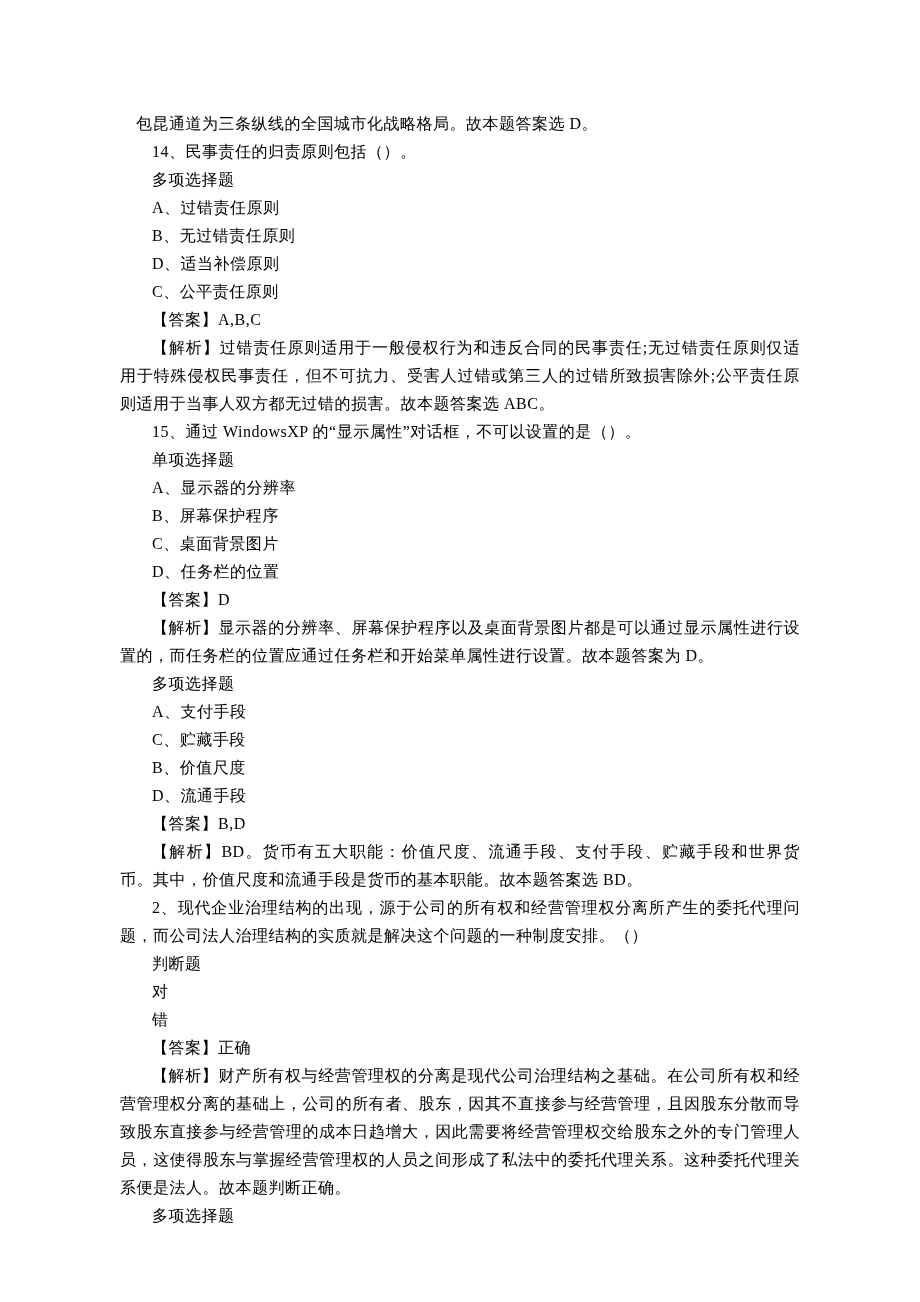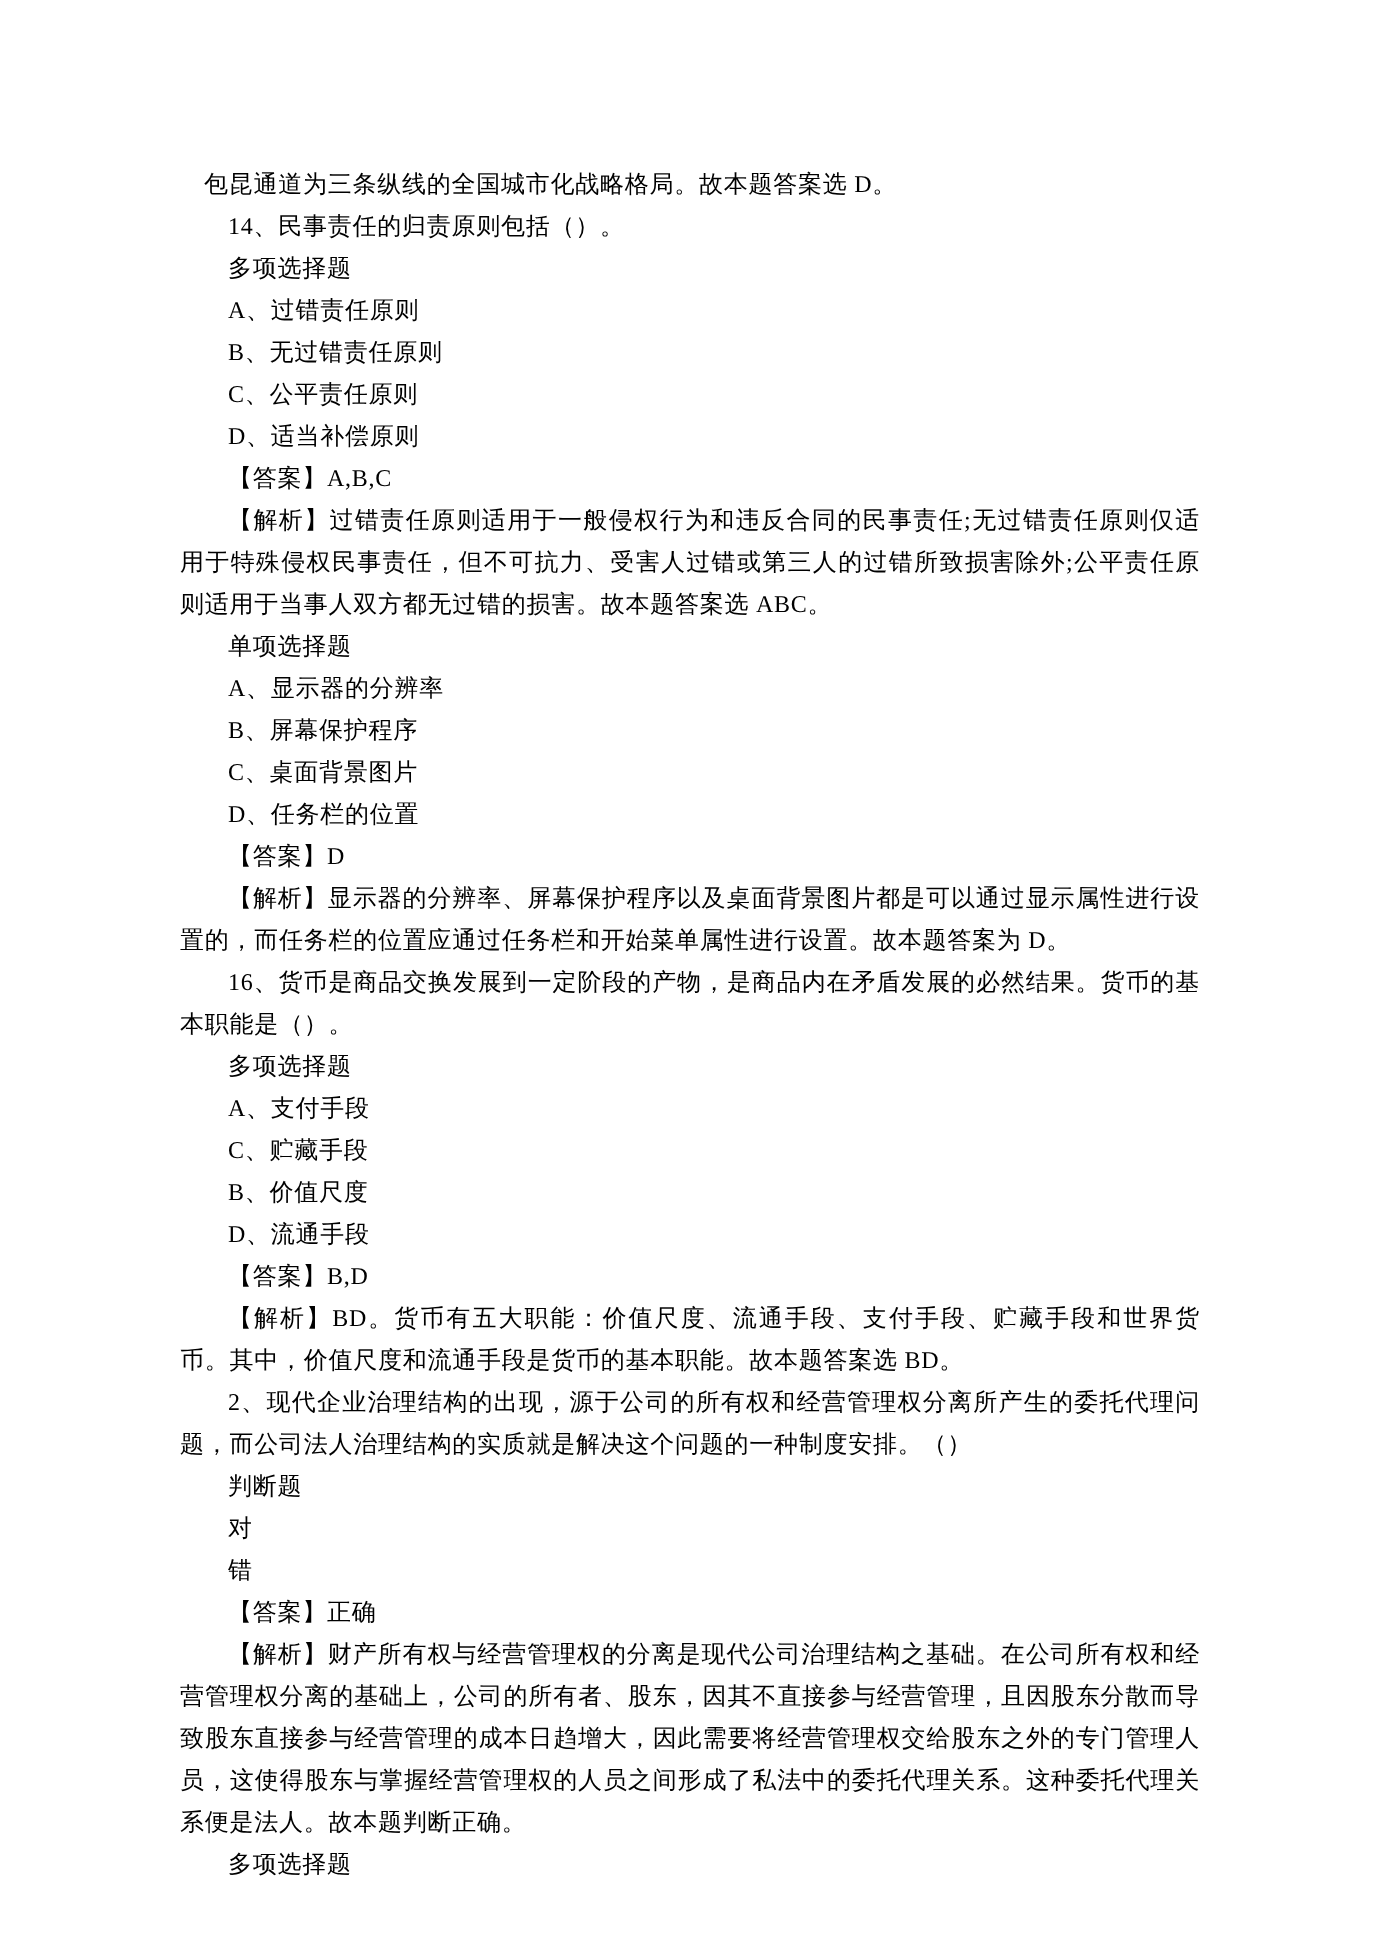--- a/index.html
+++ b/index.html
@@ -29,32 +29,32 @@
 </style>
 </head>
 <body>
 
 <div class="page">
   <p class="para noindent">包昆通道为三条纵线的全国城市化战略格局。故本题答案选 D。</p>
   <p class="para">14、民事责任的归责原则包括（）。</p>
   <p class="para">多项选择题</p>
   <p class="para">A、过错责任原则</p>
   <p class="para">B、无过错责任原则</p>
+  <p class="para">D、适当补偿原则</p>
   <p class="para">C、公平责任原则</p>
-  <p class="para">D、适当补偿原则</p>
   <p class="para">【答案】A,B,C</p>
   <p class="para">【解析】过错责任原则适用于一般侵权行为和违反合同的民事责任;无过错责任原则仅适用于特殊侵权民事责任，但不可抗力、受害人过错或第三人的过错所致损害除外;公平责任原则适用于当事人双方都无过错的损害。故本题答案选 ABC。</p>
+  <p class="para">15、通过 WindowsXP 的“显示属性”对话框，不可以设置的是（）。</p>
   <p class="para">单项选择题</p>
   <p class="para">A、显示器的分辨率</p>
   <p class="para">B、屏幕保护程序</p>
   <p class="para">C、桌面背景图片</p>
   <p class="para">D、任务栏的位置</p>
   <p class="para">【答案】D</p>
   <p class="para">【解析】显示器的分辨率、屏幕保护程序以及桌面背景图片都是可以通过显示属性进行设置的，而任务栏的位置应通过任务栏和开始菜单属性进行设置。故本题答案为 D。</p>
-  <p class="para">16、货币是商品交换发展到一定阶段的产物，是商品内在矛盾发展的必然结果。货币的基本职能是（）。</p>
   <p class="para">多项选择题</p>
   <p class="para">A、支付手段</p>
   <p class="para">C、贮藏手段</p>
   <p class="para">B、价值尺度</p>
   <p class="para">D、流通手段</p>
   <p class="para">【答案】B,D</p>
   <p class="para">【解析】BD。货币有五大职能：价值尺度、流通手段、支付手段、贮藏手段和世界货币。其中，价值尺度和流通手段是货币的基本职能。故本题答案选 BD。</p>
   <p class="para">2、现代企业治理结构的出现，源于公司的所有权和经营管理权分离所产生的委托代理问题，而公司法人治理结构的实质就是解决这个问题的一种制度安排。（）</p>
   <p class="para">判断题</p>
   <p class="para">对</p>

